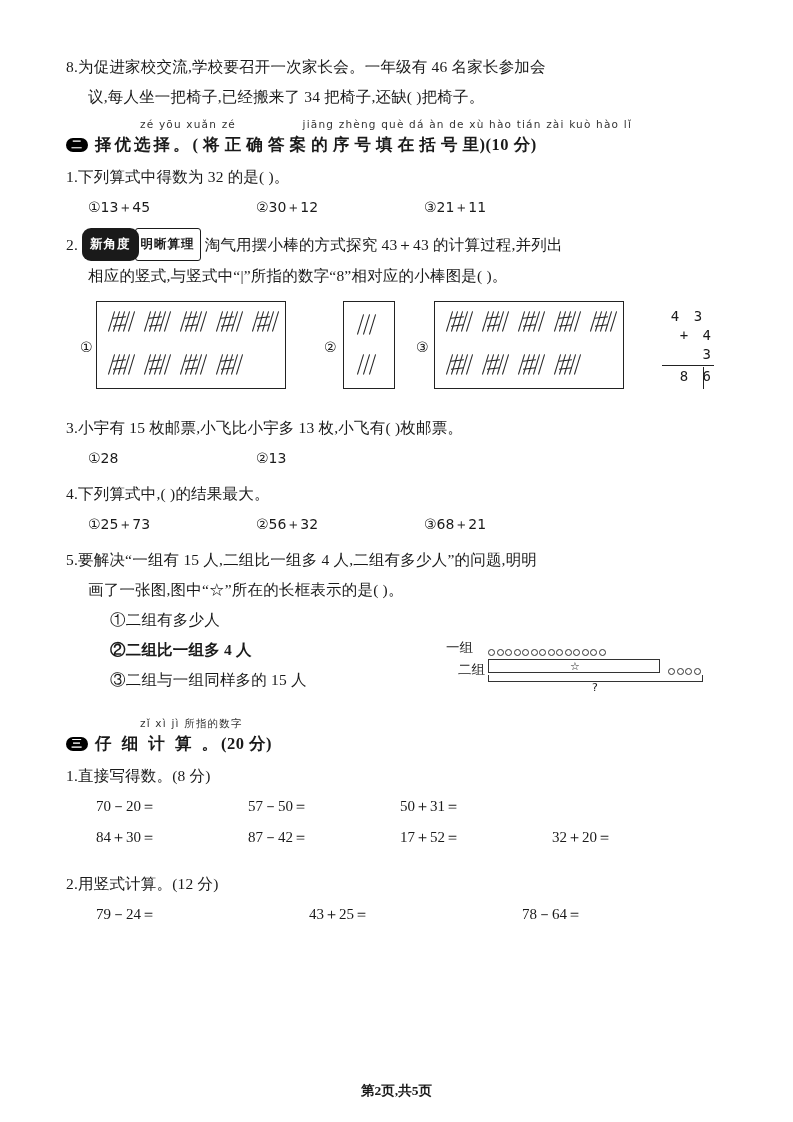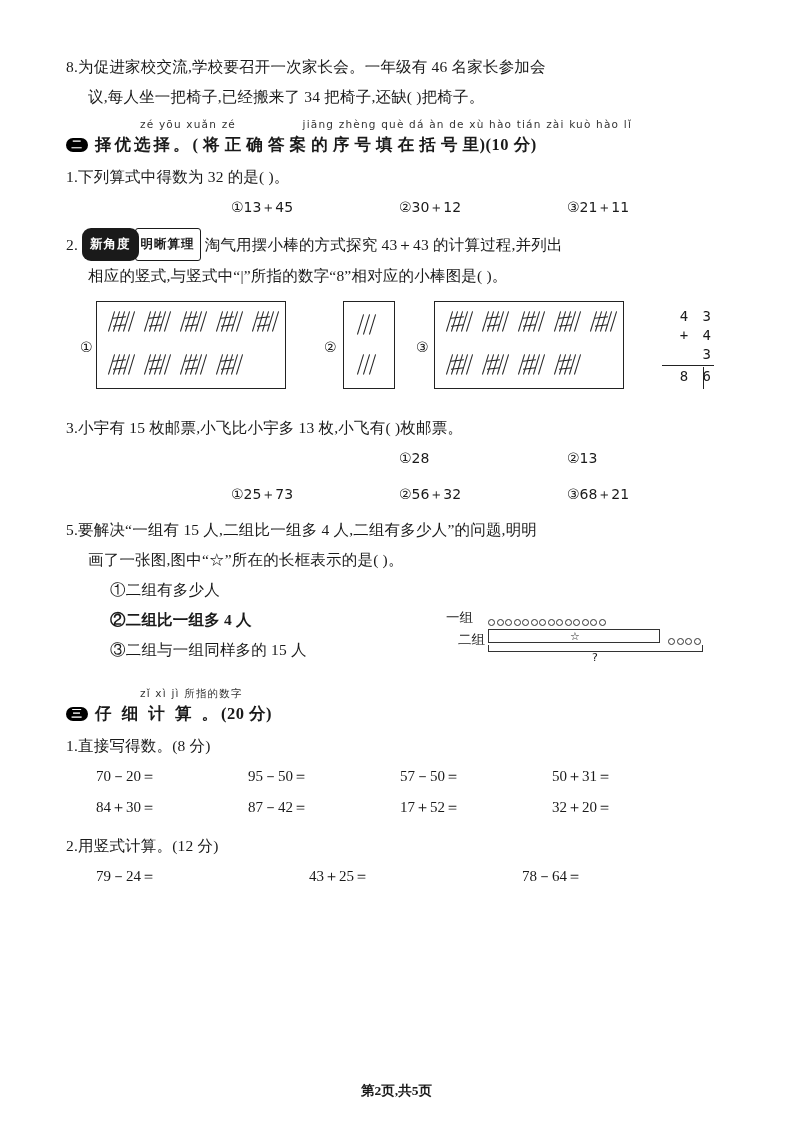--- a/index.html
+++ b/index.html
@@ -69,21 +69,20 @@
   }
   .sec-head .title { letter-spacing: 3px; }
   .sec-head .rest { letter-spacing: 0.5px; font-weight: bold; }
 
   
   .opts {
     display: flex;
     font-size: 15px;
     line-height: 30px;
     padding-left: 22px;
-    justify-content: flex-end;
   }
   .opts .o { width: 168px; }
   .circ {
     font-family: "DejaVu Sans", sans-serif;
     font-size: 14px;
   }
 
   
   .tag-dark {
     display: inline-block;
@@ -438,37 +437,38 @@
             <i style="left:7px"></i>
             <i style="left:12px"></i>
             <i style="left:17px"></i>
             <i style="left:22px"></i>
             <b style="top:6px"></b>
             <b style="top:14px"></b>
           </div>
       </div>
 
       <div class="vsum" style="left:596px; top:12px;">
-        <div style="text-align:right; width:52px;">4 3</div>
+        <div style="text-align:center; width:52px;">4 3</div>
         <div style="text-align:right; width:52px; border-bottom:1px solid #222; padding-bottom:1px;">+ 4 3</div>
         <div style="text-align:right; width:52px; padding-top:1px;">8 6</div>
         <div style="width:1px; height:22px; background:#222; position:absolute; left:41px; top:60px;"></div>
       </div>
     </div>
   </div>
 
   <div class="q-block" style="margin-top:10px;">
     <div class="line">3.小宇有 15 枚邮票,小飞比小宇多 13 枚,小飞有(          )枚邮票。</div>
     <div class="opts">
       <span class="o circ">①28</span>
       <span class="o circ">②13</span>
     </div>
   </div>
 
   <div class="q-block">
+    <div class="line">4.下列算式中,(          )的结果最大。</div>
     <div class="opts">
       <span class="o circ">①25＋73</span>
       <span class="o circ">②56＋32</span>
       <span class="o circ">③68＋21</span>
     </div>
   </div>
 
   <div class="q-block">
     <div class="line">5.要解决“一组有 15 人,二组比一组多 4 人,二组有多少人”的问题,明明</div>
     <div class="line indent">画了一张图,图中“☆”所在的长框表示的是(          )。</div>
@@ -501,33 +501,32 @@
   <div class="sec-head">
     <span class="sec-bullet">三</span>
     <span class="title">仔 细 计 算 。</span>
     <span class="rest">(20 分)</span>
   </div>
 
   <div class="q-block" style="margin-top:6px;">
     <div class="line">1.直接写得数。(8 分)</div>
     <div class="calc-row">
       <span>70－20＝</span>
-      <span>95－50＝</span>
       <span>57－50＝</span>
       <span>50＋31＝</span>
     </div>
     <div class="calc-row">
       <span>84＋30＝</span>
       <span>87－42＝</span>
       <span>17＋52＝</span>
       <span>32＋20＝</span>
     </div>
   </div>
 
-  <div class="q-block" style="margin-top:8px;">
+  <div class="q-block" style="margin-top:16px;">
     <div class="line">2.用竖式计算。(12 分)</div>
     <div class="calc-row calc-row2">
       <span>79－24＝</span>
       <span>43＋25＝</span>
       <span>78－64＝</span>
     </div>
   </div>
 
   <div class="footer">第2页,共5页</div>
 </div>

